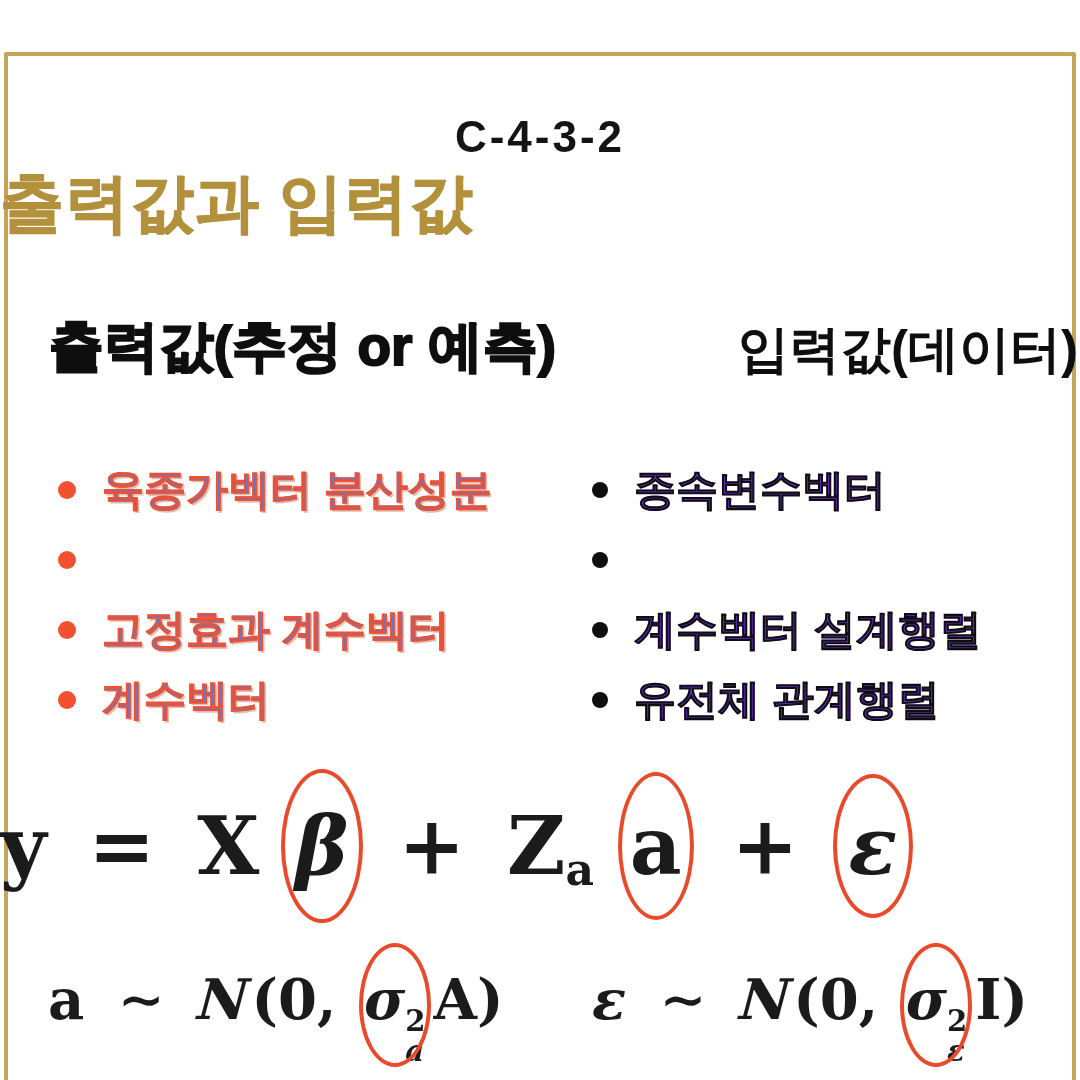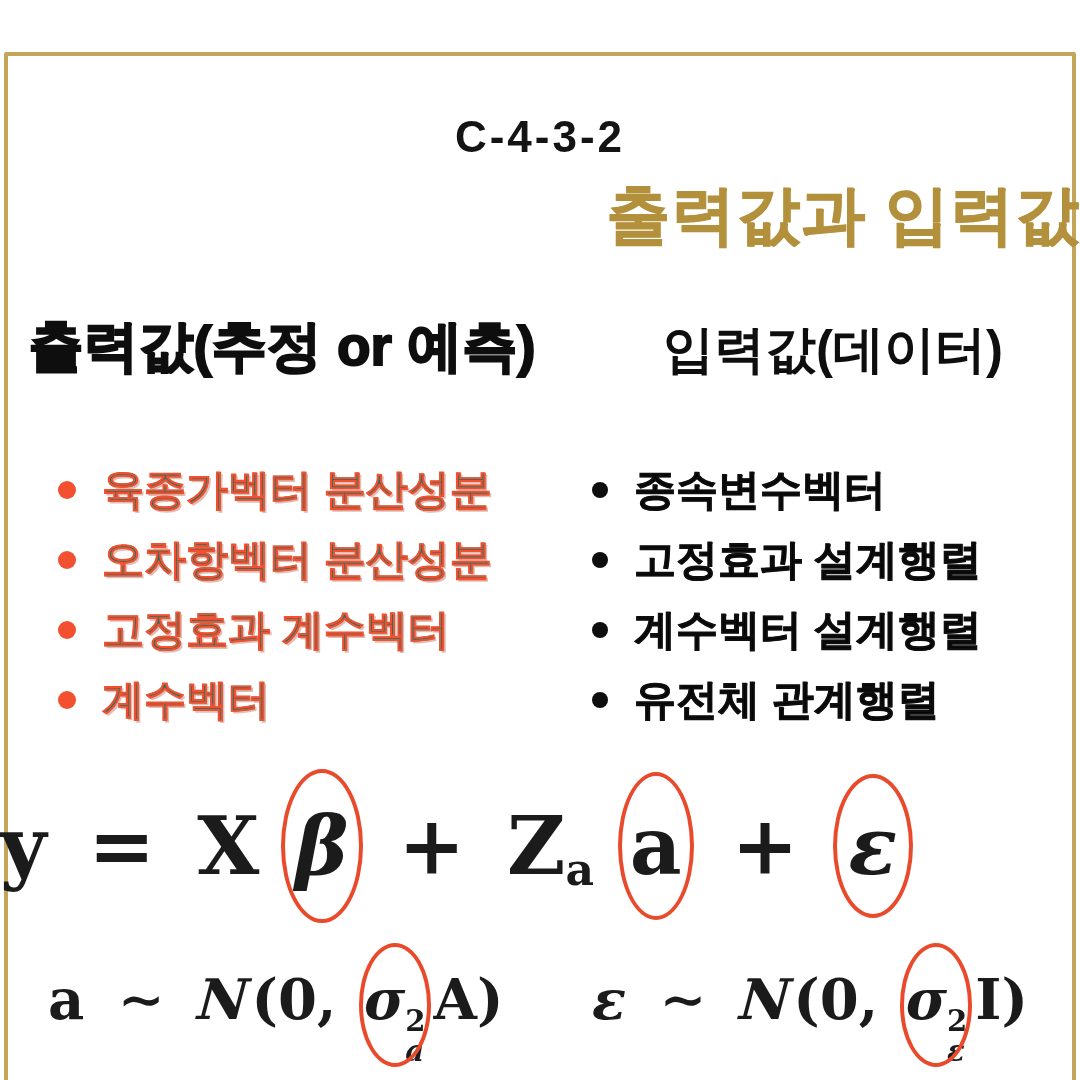--- a/index.html
+++ b/index.html
@@ -10,39 +10,39 @@
   }
   .frame {
     position:absolute; inset:4px; border:4px solid #C5A55A; border-radius:2px;
     pointer-events:none;
   }
   .code {
     position:absolute; top:64px; left:0; width:100%; text-align:center;
     font-size:44px; font-weight:bold; letter-spacing:3px; color:#141414;
   }
   .title {
-    position:absolute; top:124px; left:0; width:100%; text-align:right;
+    position:absolute; top:112px; left:0; width:100%; text-align:left;
     font-size:64px; font-weight:bold; letter-spacing:1px; color:#B3913C;
     -webkit-text-stroke:1px #B3913C;
   }
   .hdr {
-    position:absolute; top:262px; color:#0e0e0e; text-align:center;
+    position:absolute; top:262px; color:#0e0e0e; text-align:right;
     white-space:nowrap; font-weight:bold;
   }
   .hdr-left  { left:8px;  width:548px; font-size:55px; -webkit-text-stroke:2px #0e0e0e; }
   .hdr-right { left:588px; width:490px; font-size:51px; top:268px; }
   ul.blist { position:absolute; list-style:none; }
   .list-left  { top:407px; left:58px;  }
   .list-right { top:407px; left:592px; }
   ul.blist li {
     display:flex; align-items:center; height:70px;
     font-size:42px; font-weight:bold; white-space:nowrap;
   }
-  .list-left  li { color:#0f766e; text-shadow:2px 2px 0 rgba(150,40,10,.30); -webkit-text-stroke:0.8px #F2502F; }
-  .list-right li { color:#000000;text-align:right; -webkit-text-stroke:0.8px #0e0e0e; }
+  .list-left  li { color:#3b82f6; text-shadow:2px 2px 0 rgba(150,40,10,.30); -webkit-text-stroke:0.8px #F2502F; }
+  .list-right li { color:#6d28d9;text-align:right; -webkit-text-stroke:0.8px #0e0e0e; }
   .dot {
     width:18px; height:18px; border-radius:50%; margin-right:26px; flex:0 0 18px;
   }
   .list-left  .dot { background:#F2502F; }
   .list-right .dot { background:#0e0e0e; width:16px; height:16px; flex-basis:16px; }
   
   .math { font-family:"DejaVu Serif","Liberation Serif",serif; color:#1b1b1b; }
   .eq-main {
     position:absolute; top:738px; left:0; width:100%; text-align:left;
     font-size:80px; font-weight:bold; line-height:120px; white-space:nowrap;
@@ -87,40 +87,38 @@
   <div class="hdr hdr-left">출력값(추정 or 예측)</div>
   <div class="hdr hdr-right">입력값(데이터)</div>
 
   <ul class="blist list-left">
     <li>
       <span class="dot"></span>
       <span>육종가벡터 분산성분</span>
     </li>
     <li>
       <span class="dot"></span>
-      <span>오차항벡터 분산성분</span>
     </li>
     <li>
       <span class="dot"></span>
       <span>고정효과 계수벡터</span>
     </li>
     <li>
       <span class="dot"></span>
       <span>계수벡터</span>
     </li>
   </ul>
 
   <ul class="blist list-right">
     <li>
       <span class="dot"></span>
       <span>종속변수벡터</span>
     </li>
     <li>
       <span class="dot"></span>
-      <span>고정효과 설계행렬</span>
     </li>
     <li>
       <span class="dot"></span>
       <span>계수벡터 설계행렬</span>
     </li>
     <li>
       <span class="dot"></span>
       <span>유전체 관계행렬</span>
     </li>
   </ul>

